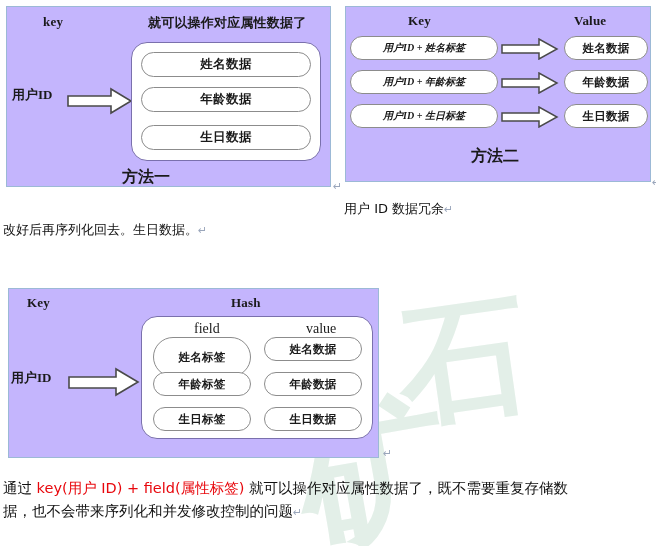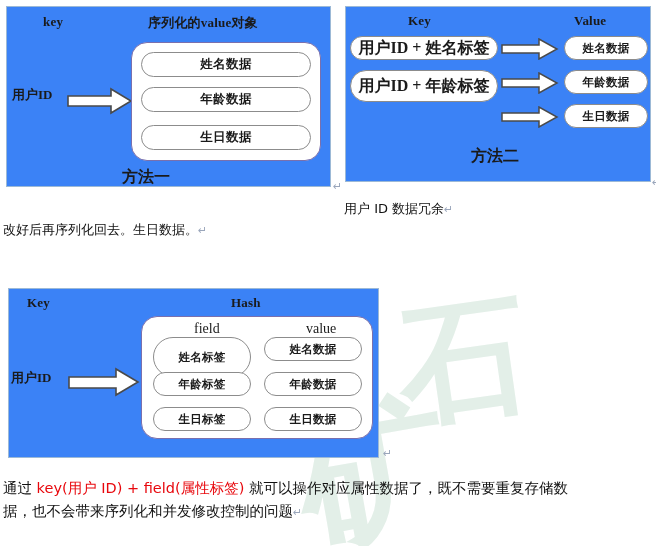--- a/index.html
+++ b/index.html
@@ -26,21 +26,21 @@
     pointer-events: none;
     z-index: 0;
     line-height: 1;
   }
   .wm-a { left: 398px; top: 296px; font-size: 130px; transform: rotate(-8deg); }
   .wm-b { left: 300px; top: 400px; font-size: 150px; transform: rotate(-10deg); }
 
   
   .diagram {
     position: absolute;
-    background: #3b82f6;
+    background: #c4b5fd;
     border: 1px solid #9cb9d6;
     box-sizing: border-box;
     z-index: 2;
   }
 
   .hdr {
     position: absolute;
     font-weight: 700;
     font-size: 13px;
     letter-spacing: .2px;
@@ -86,21 +86,21 @@
     box-sizing: border-box;
     display: flex;
     align-items: center;
     justify-content: center;
     font-size: 12.5px;
     font-weight: 600;
     white-space: nowrap;
     letter-spacing: .4px;
   }
   .pill.small { font-size: 11.5px; letter-spacing: .2px; }
-  .pill.wide  { font-size: 16px; letter-spacing: 0; }
+  .pill.wide  { font-size: 10px; letter-spacing: 0; font-style: italic; }
 
   .arrow {
     position: absolute;
   }
   .arrow svg { display: block; }
 
   
   .para {
     position: absolute;
     font-family: "DejaVu Sans", "Liberation Sans", sans-serif;
@@ -134,21 +134,21 @@
 </style>
 </head>
 <body>
 
 <div class="watermark wm-a">石</div>
 <div class="watermark wm-b">矿</div>
 
 <div class="diagram" style="left:6px; top:6px; width:325px; height:181px;">
 
   <div class="hdr" style="left:36px; top:7px;">key</div>
-  <div class="hdr" style="left:141px; top:7px;">序列化的value对象</div>
+  <div class="hdr" style="left:141px; top:7px;">就可以操作对应属性数据了</div>
 
   <div class="keylabel" style="left:5px; top:79px;">用户ID</div>
 
   <div class="arrow" style="left:60px; top:80px;">
     <svg width="66" height="28" viewBox="0 0 66 28">
       <polygon points="1,9 44,9 44,2 64,14 44,26 44,19 1,19" fill="#ffffff" stroke="#4a4a4a" stroke-width="1.6" stroke-linejoin="miter"></polygon>
     </svg>
   </div>
 
   <div class="valuebox" style="left:124px; top:35px; width:190px; height:119px;"></div>
@@ -167,28 +167,29 @@
   <div class="hdr" style="left:228px; top:6px;">Value</div>
 
   <div class="pill wide" style="left:4px; top:29px; width:148px; height:24px;">用户ID + 姓名标签</div>
   <div class="arrow" style="left:155px; top:31px;">
     <svg width="58" height="22" viewBox="0 0 58 22">
       <polygon points="1,7 38,7 38,1 56,11 38,21 38,15 1,15" fill="#ffffff" stroke="#4a4a4a" stroke-width="1.5" stroke-linejoin="miter"></polygon>
     </svg>
   </div>
   <div class="pill small" style="left:218px; top:29px; width:84px; height:24px;">姓名数据</div>
 
-  <div class="pill wide" style="left:4px; top:63px; width:148px; height:32px;">用户ID + 年龄标签</div>
+  <div class="pill wide" style="left:4px; top:63px; width:148px; height:24px;">用户ID + 年龄标签</div>
   <div class="arrow" style="left:155px; top:65px;">
     <svg width="58" height="22" viewBox="0 0 58 22">
       <polygon points="1,7 38,7 38,1 56,11 38,21 38,15 1,15" fill="#ffffff" stroke="#4a4a4a" stroke-width="1.5" stroke-linejoin="miter"></polygon>
     </svg>
   </div>
   <div class="pill small" style="left:218px; top:63px; width:84px; height:24px;">年龄数据</div>
 
+  <div class="pill wide" style="left:4px; top:97px; width:148px; height:24px;">用户ID + 生日标签</div>
   <div class="arrow" style="left:155px; top:99px;">
     <svg width="58" height="22" viewBox="0 0 58 22">
       <polygon points="1,7 38,7 38,1 56,11 38,21 38,15 1,15" fill="#ffffff" stroke="#4a4a4a" stroke-width="1.5" stroke-linejoin="miter"></polygon>
     </svg>
   </div>
   <div class="pill small" style="left:218px; top:97px; width:84px; height:24px;">生日数据</div>
 
   <div class="caption-in" style="left:125px; top:139px;">方法二</div>
 </div>
 <div class="pilcrow-abs" style="left:652px; top:176px;">↵</div>

